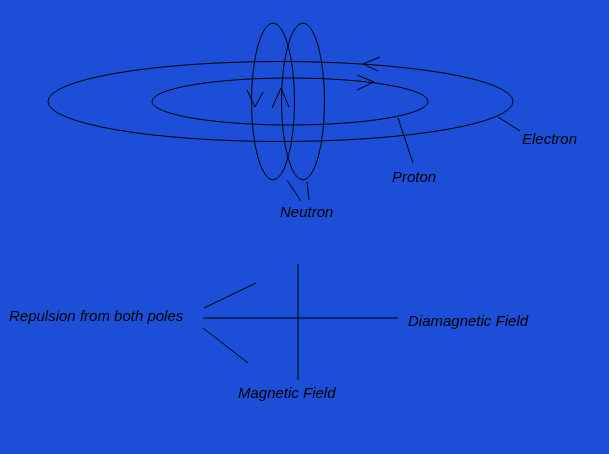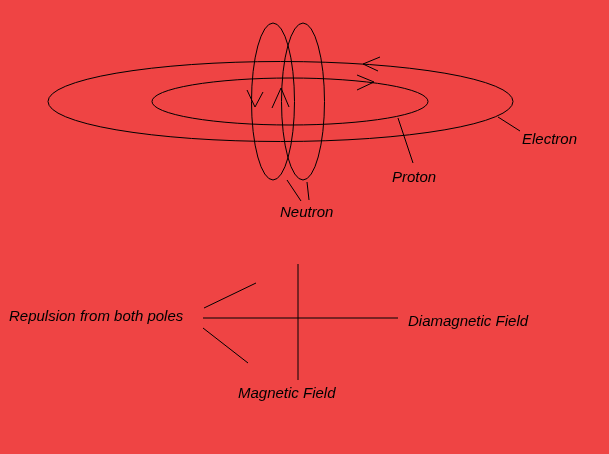--- a/index.html
+++ b/index.html
@@ -4,21 +4,21 @@
 <style>
   html, body {
     margin: 0;
     padding: 0;
     background: #ffffff;
   }
   .canvas {
     position: relative;
     width: 609px;
     height: 454px;
-    background: #ef4444;
+    background: #1d4ed8;
     overflow: hidden;
   }
   svg {
     display: block;
   }
   .strokes {
     fill: none;
     stroke: #000000;
     stroke-width: 1;
     stroke-linecap: butt;

